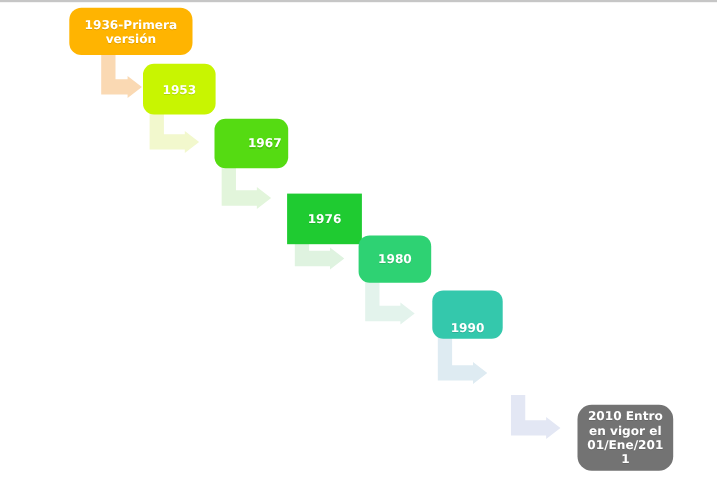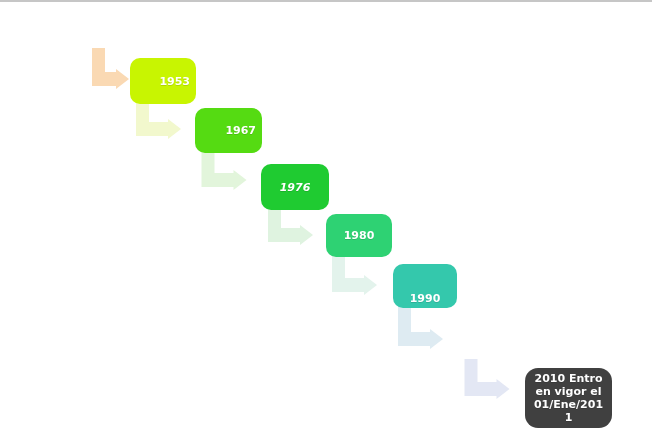--- a/index.html
+++ b/index.html
@@ -64,31 +64,34 @@
   <svg id="connector-layer" width="652" height="448" viewBox="0 0 652 448">
       <polygon points="92,48 105,48 105,72 116,72 116,69 129,79 116,89 116,86 92,86" fill="#FAD9B3"></polygon>
       <polygon points="136,102 149,102 149,122 168,122 168,119 181,129 168,139 168,136 136,136" fill="#F2F8CD"></polygon>
       <polygon points="201.5,151 214.5,151 214.5,173 233.5,173 233.5,170 246.5,180 233.5,190 233.5,187 201.5,187" fill="#E2F5DB"></polygon>
       <polygon points="268,203 281,203 281,228 300,228 300,225 313,235 300,245 300,242 268,242" fill="#DFF3E0"></polygon>
       <polygon points="332,255 345,255 345,278 364,278 364,275 377,285 364,295 364,292 332,292" fill="#E3F3EC"></polygon>
       <polygon points="398,306 411,306 411,332 430,332 430,329 443,339 430,349 430,346 398,346" fill="#DEEBF2"></polygon>
       <polygon points="464.5,359 477.5,359 477.5,382 496.5,382 496.5,379 509.5,389 496.5,399 496.5,396 464.5,396" fill="#E3E7F4"></polygon>
     </svg>
 
-    <div class="tl-box" style="left: 130px; top: 58px; width: 66px; height: 46px; border-radius: 10px; background: rgb(200, 245, 1); color: rgb(255, 255, 255); text-align: right;">
+<div class="tl-box" style="left: 63px; top: 7px; width: 112px; height: 43px; border-radius: 11px; background: rgb(255, 180, 1); color: rgb(255, 255, 255);">
+      <span class="tl-label">1936-Primera versión</span>
+    </div>
+    <div class="tl-box" style="left: 130px; top: 58px; width: 66px; height: 46px; border-radius: 10px; background: rgb(200, 245, 1); color: rgb(255, 255, 255);">
       <span class="tl-label">1953</span>
     </div>
     <div class="tl-box" style="left: 195px; top: 108px; width: 67px; height: 45px; border-radius: 10px; background: rgb(85, 219, 18); color: rgb(255, 255, 255); text-align: right;">
       <span class="tl-label">1967</span>
     </div>
-    <div class="tl-box" style="left: 261px; top: 164px; width: 68px; height: 46px; border-radius: 10px; background: rgb(31, 203, 49); color: rgb(255, 255, 255); font-style: italic;">
+    <div class="tl-box" style="left: 261px; top: 176px; width: 68px; height: 46px; border-radius: 0; background: rgb(31, 203, 49); color: rgb(255, 255, 255);">
       <span class="tl-label">1976</span>
     </div>
     <div class="tl-box" style="left: 326px; top: 214px; width: 66px; height: 43px; border-radius: 10px; background: rgb(46, 210, 115); color: rgb(255, 255, 255);">
       <span class="tl-label">1980</span>
     </div>
     <div class="tl-box" style="left: 393px; top: 264px; width: 64px; height: 44px; border-radius: 10px; background: rgb(52, 200, 172); color: rgb(255, 255, 255); align-items: flex-end;">
       <span class="tl-label">1990</span>
     </div>
-    <div class="tl-box" style="left: 525px; top: 368px; width: 87px; height: 60px; border-radius: 13px; background: #404040; color: rgb(255, 255, 255); padding: 3px 8px;">
+    <div class="tl-box" style="left: 525px; top: 368px; width: 87px; height: 60px; border-radius: 13px; background: #737373; color: rgb(255, 255, 255); padding: 3px 8px;">
       <span class="tl-label">2010 Entro en vigor el 01/Ene/2011</span>
     </div>
   </div>
 
 </body></html>

